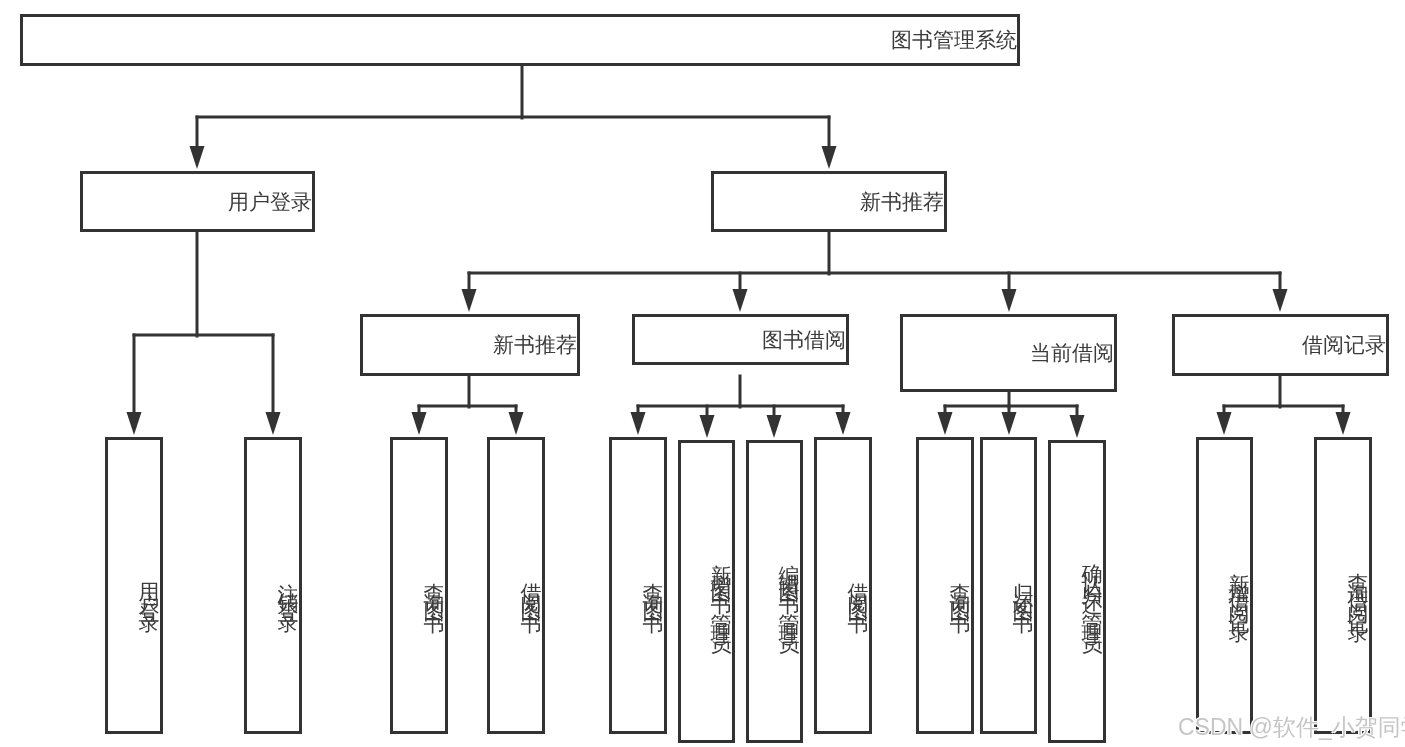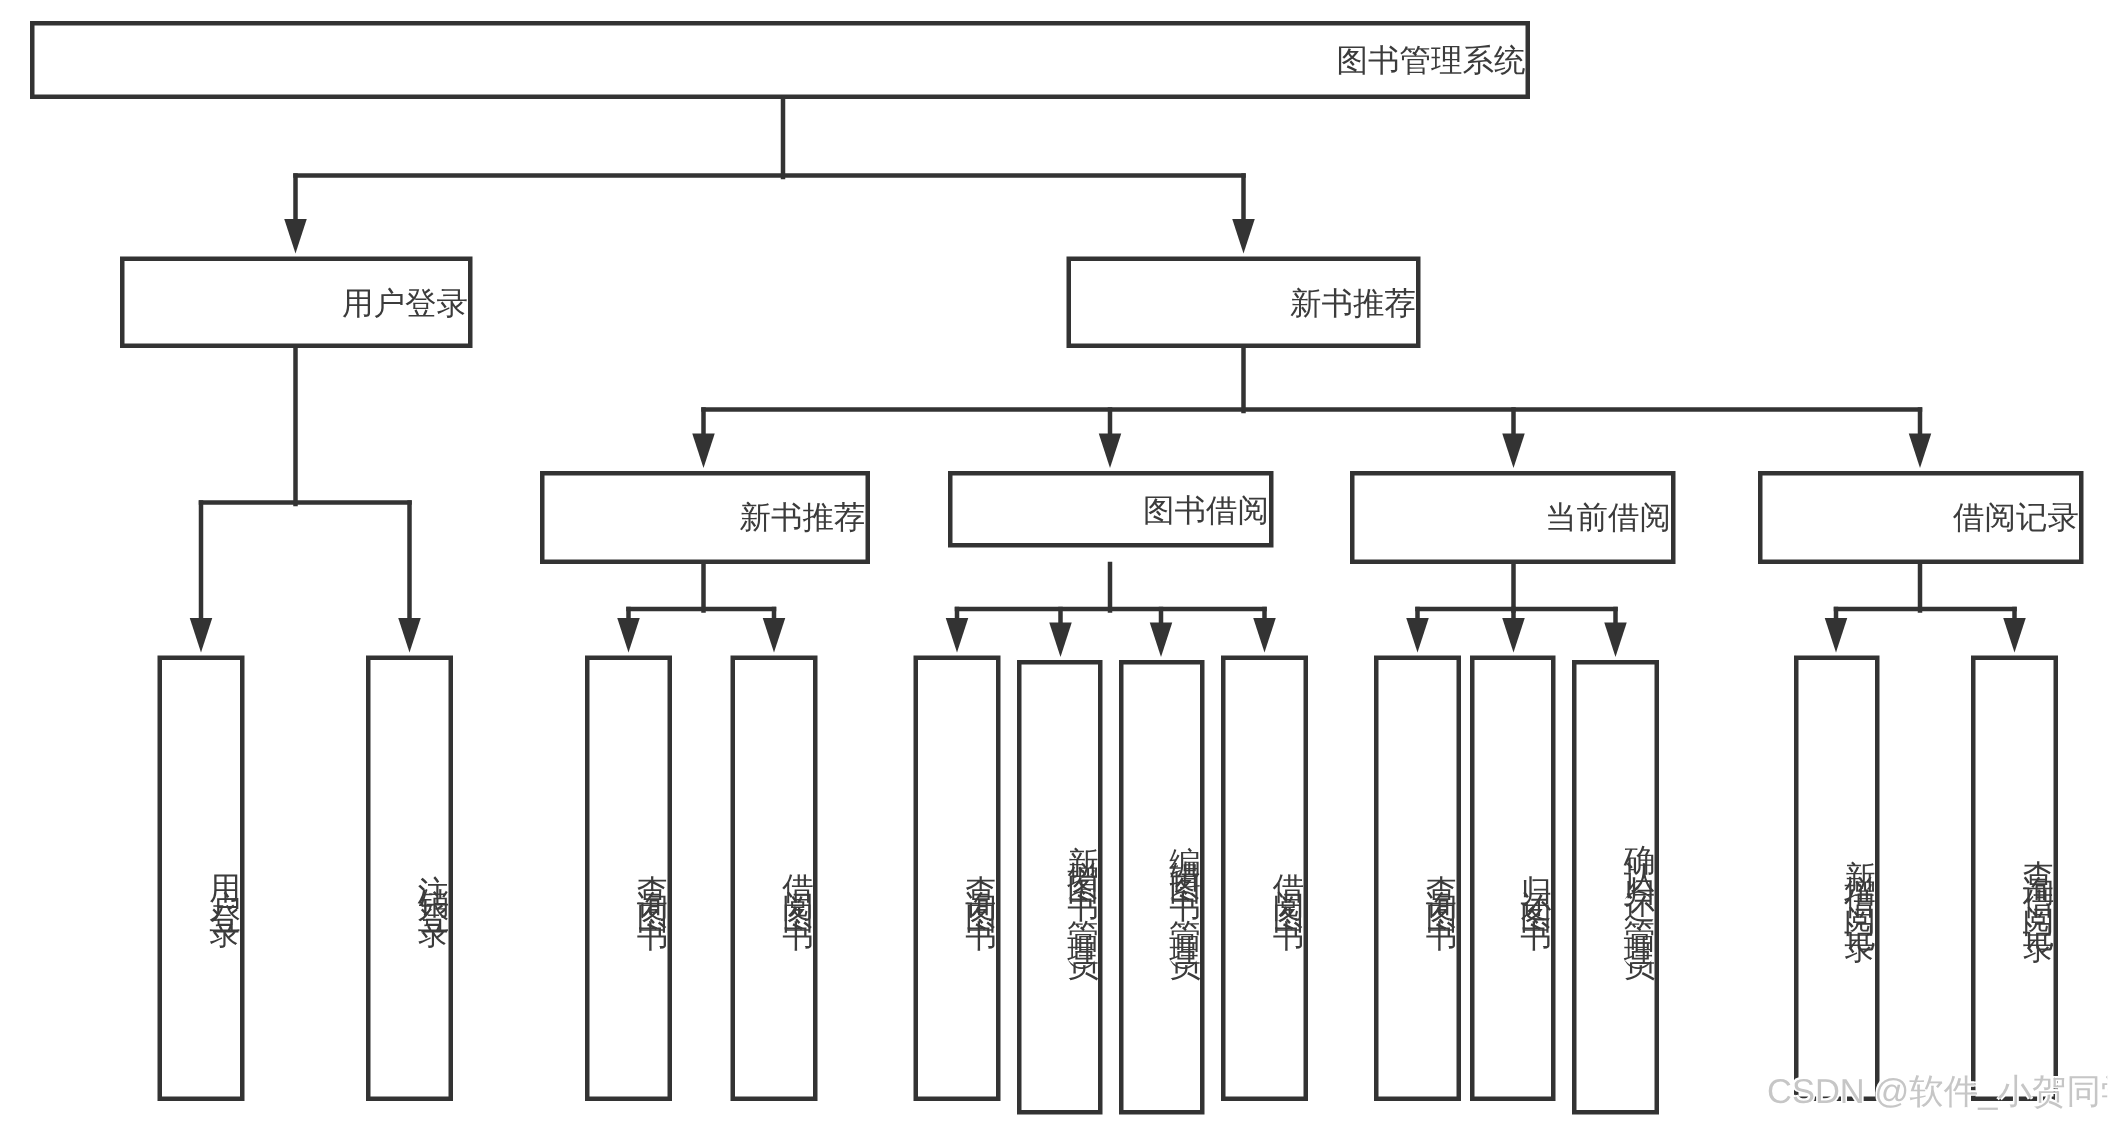--- a/index.html
+++ b/index.html
@@ -136,21 +136,21 @@
   <div class="hnode" style="left:711px;top:171px;width:236px;height:61px">
     <span>新书推荐</span>
   </div>
 
   <div class="hnode" style="left:360px;top:314px;width:220px;height:62px">
     <span>新书推荐</span>
   </div>
   <div class="hnode" style="left:632px;top:314px;width:217px;height:51px">
     <span>图书借阅</span>
   </div>
-  <div class="hnode" style="left:900px;top:314px;width:217px;height:62px">
+  <div class="hnode" style="left:900px;top:314px;width:217px;height:78px">
     <span>当前借阅</span>
   </div>
   <div class="hnode" style="left:1172px;top:314px;width:217px;height:62px">
     <span>借阅记录</span>
   </div>
 
   <div class="vnode" style="left:105px;top:437px;width:58px;height:297px">
     <span class="vtext">用户登录</span>
   </div>
   <div class="vnode" style="left:244px;top:437px;width:58px;height:297px">

